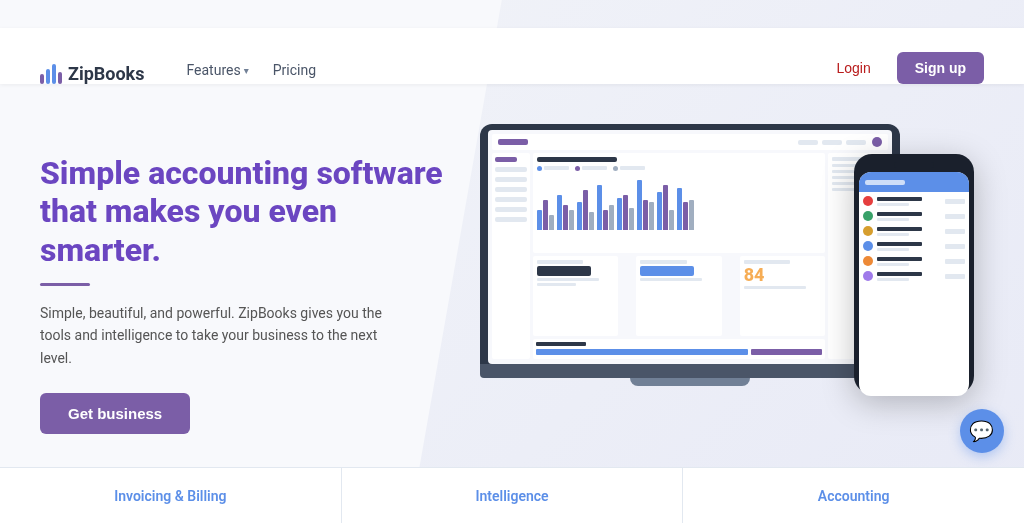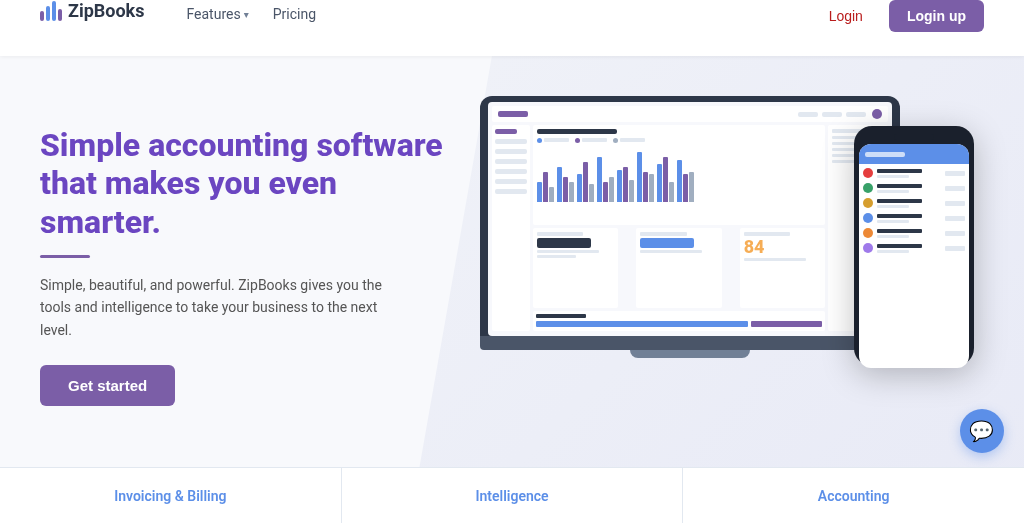--- a/index.html
+++ b/index.html
@@ -21,25 +21,26 @@
       background: linear-gradient(135deg, #f0f2f8 0%, #e8eaf6 100%);
       clip-path: polygon(15% 0%, 100% 0%, 100% 100%, 0% 100%);
       z-index: 0;
     }
 
     
     .navbar {
       position: relative;
       z-index: 10;
       display: flex;
-      align-items: flex-start;
+      align-items: flex-end;
       padding: 0 40px;
       height: 56px;
       background: #fff;
       box-shadow: 0 1px 4px rgba(0,0,0,0.06);
+      margin-top: 28px;
     }
     .logo-area {
       display: flex;
       align-items: center;
       gap: 6px;
       margin-right: 32px;
     }
     .logo-bars {
       display: flex;
       align-items: flex-end;
@@ -492,30 +493,30 @@
     <a class="nav-link">
       <span>Features</span>
       <span class="chevron">▾</span>
     </a>
     <a class="nav-link">
       <span>Pricing</span>
     </a>
   </div>
   <div class="nav-right">
     <button class="btn-login">Login</button>
-    <button class="btn-signup">Login up</button>
+    <button class="btn-signup">Sign up</button>
   </div>
 </nav>
 
 <section class="hero">
   <div class="hero-left">
     <h1 class="hero-title">Simple accounting software that makes you even smarter.</h1>
     <div class="hero-divider"></div>
     <p class="hero-desc">Simple, beautiful, and powerful. ZipBooks gives you the tools and intelligence to take your business to the next level.</p>
-    <button class="btn-get-started">Get started</button>
+    <button class="btn-get-started">Get business</button>
   </div>
 
   <div class="hero-right">
 
     <div class="laptop">
       <div class="laptop-screen-outer">
         <div class="laptop-screen-inner">
           <div class="dash">
             <div class="dash-header">
               <div class="dash-logo-small"></div>

